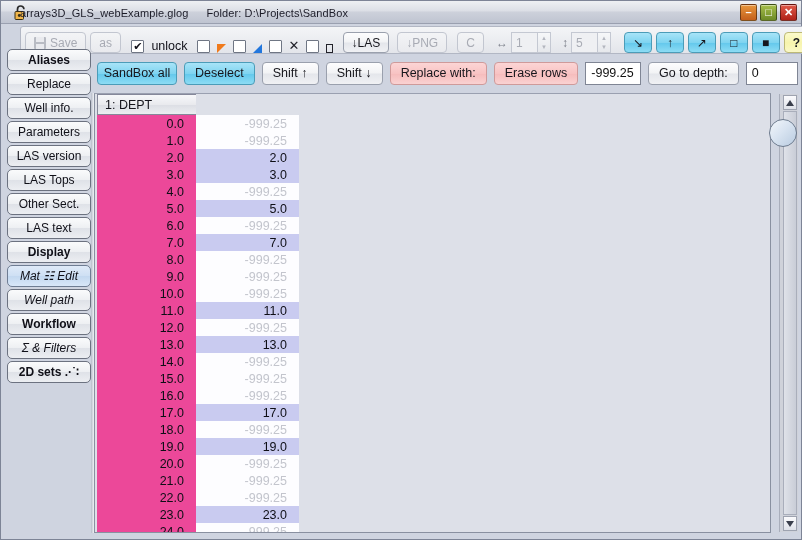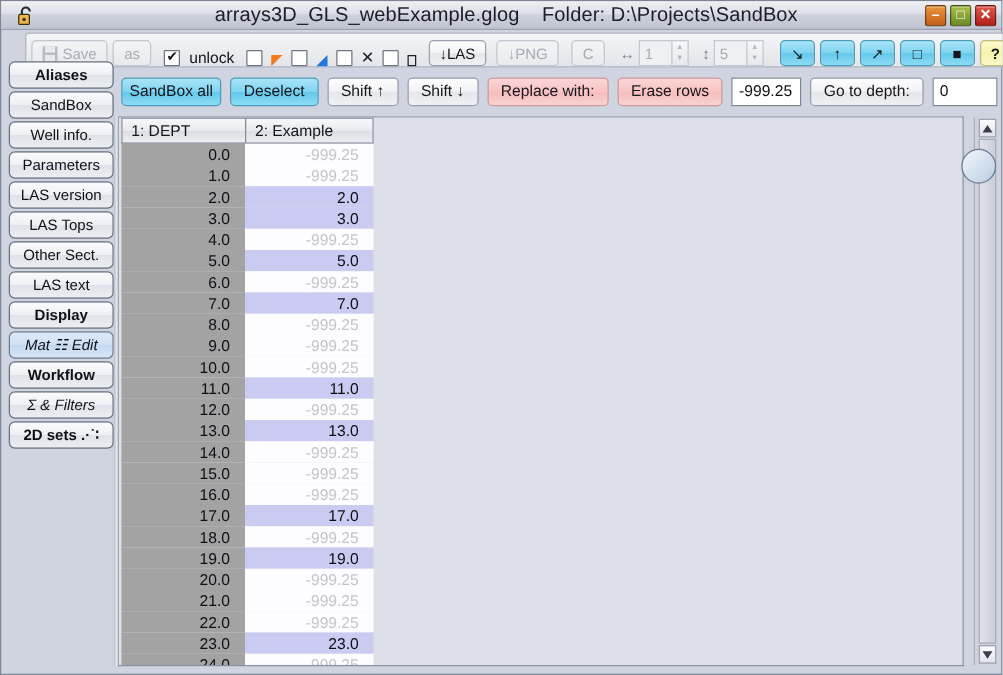--- a/index.html
+++ b/index.html
@@ -19,23 +19,23 @@
   
   .titlebar{
     position:absolute; left:0; top:0; width:800px; height:23px;
     background:linear-gradient(to bottom,#eef0f3 0%,#dcdfe6 45%,#cdd1db 50%,#bfc4d1 100%);
     border-bottom:1px solid #9aa0b0;
     display:flex; align-items:center;
   }
   .lock-icon{ position:absolute; left:11px; top:3px; width:18px; height:17px;}
   .title-text{
     position:absolute; left:0; top:0; width:800px; height:23px;
-    display:flex; align-items:center; justify-content:center;
-    font-size:16px; color:#1c1c28; letter-spacing:.1px;
-    padding-left:8px;
+    display:flex; align-items:center; 
+    font-size:11px; color:#1c1c28; letter-spacing:.1px;
+    padding-left:19px;
   }
   .title-folder{ margin-left:18px; }
   .wbtns{ position:absolute; right:4px; top:3px; display:flex; gap:3px; }
   .wbtn{ width:17px; height:17px; border-radius:2px; border:1px solid rgba(0,0,0,.45);
         display:flex; align-items:center; justify-content:center;
         font-size:11px; font-weight:bold; color:#fff; line-height:1;
         box-shadow: inset 0 1px 0 rgba(255,255,255,.45);}
   .wbtn.min{ background:linear-gradient(to bottom,#e8963c,#c4601c); }
   .wbtn.max{ background:linear-gradient(to bottom,#a8c04c,#6d8a26); }
   .wbtn.close{ background:linear-gradient(to bottom,#e05a4a,#b02218); }
@@ -135,21 +135,21 @@
     background:linear-gradient(to bottom,#f7f8fa 0%,#e9eaee 50%,#dcdee4 52%,#eceef2 100%);
     display:flex; align-items:center; padding-left:7px;
     font-size:12.5px; color:#14141c;
   }
   .th.c1{ width:99px; border-right:none;}
   .th.c2{ width:103px;}
   .tbody{ position:relative; }
   .trow{ display:flex; height:17px; }
   .cell{ height:17px; display:flex; align-items:center; justify-content:flex-end;
     padding-right:12px; font-size:12.5px; color:#0e0e16; }
-  .cell.c1{ width:99px; background:#a3a3a3; }
+  .cell.c1{ width:99px; background:#ec4899; }
   .cell.c2{ width:103px; }
   .cell.c2.null{ background:#fdfdff; color:#c3c5cd; }
   .cell.c2.val{ background:#c9cbf0; color:#0e0e16; }
 
   
   .vscroll{
     position:absolute; right:3px; top:93px; width:19px; height:438px;
     background:#cfd2da; border-left:1px solid #a9aebb;
   }
   .vs-track{
@@ -301,21 +301,21 @@
     <div class="tinput" style="width:58px;">
       <span>0</span>
     </div>
   </div>
 
   <div class="sidebar" id="sidebar">
       <div class="sbtn bold">
         <span>Aliases</span>
       </div>
       <div class="sbtn">
-        <span>SandBox</span>
+        <span>Replace</span>
       </div>
       <div class="sbtn">
         <span>Well info.</span>
       </div>
       <div class="sbtn">
         <span>Parameters</span>
       </div>
       <div class="sbtn">
         <span>LAS version</span>
       </div>
@@ -326,39 +326,41 @@
         <span>Other Sect.</span>
       </div>
       <div class="sbtn">
         <span>LAS text</span>
       </div>
       <div class="sbtn bold">
         <span>Display</span>
       </div>
       <div class="sbtn ital sel">
         <span>Mat ☷ Edit</span>
+      </div>
+      <div class="sbtn ital">
+        <span>Well path</span>
       </div>
       <div class="sbtn bold">
         <span>Workflow</span>
       </div>
       <div class="sbtn ital">
         <span>Σ &amp; Filters</span>
       </div>
       <div class="sbtn bold">
         <span>2D sets .·˙∶</span>
       </div>
     </div>
 
   <div class="panel"></div>
   <div class="bevel-l"></div>
 
   <div class="table-wrap">
     <div class="thead">
       <div class="th c1">1: DEPT</div>
-      <div class="th c2">2: Example</div>
     </div>
     <div class="tbody" id="tbody">
         <div class="trow">
           <div class="cell c1">0.0</div>
           <div class="cell c2 null">-999.25</div>
         </div>
         <div class="trow">
           <div class="cell c1">1.0</div>
           <div class="cell c2 null">-999.25</div>
         </div>

